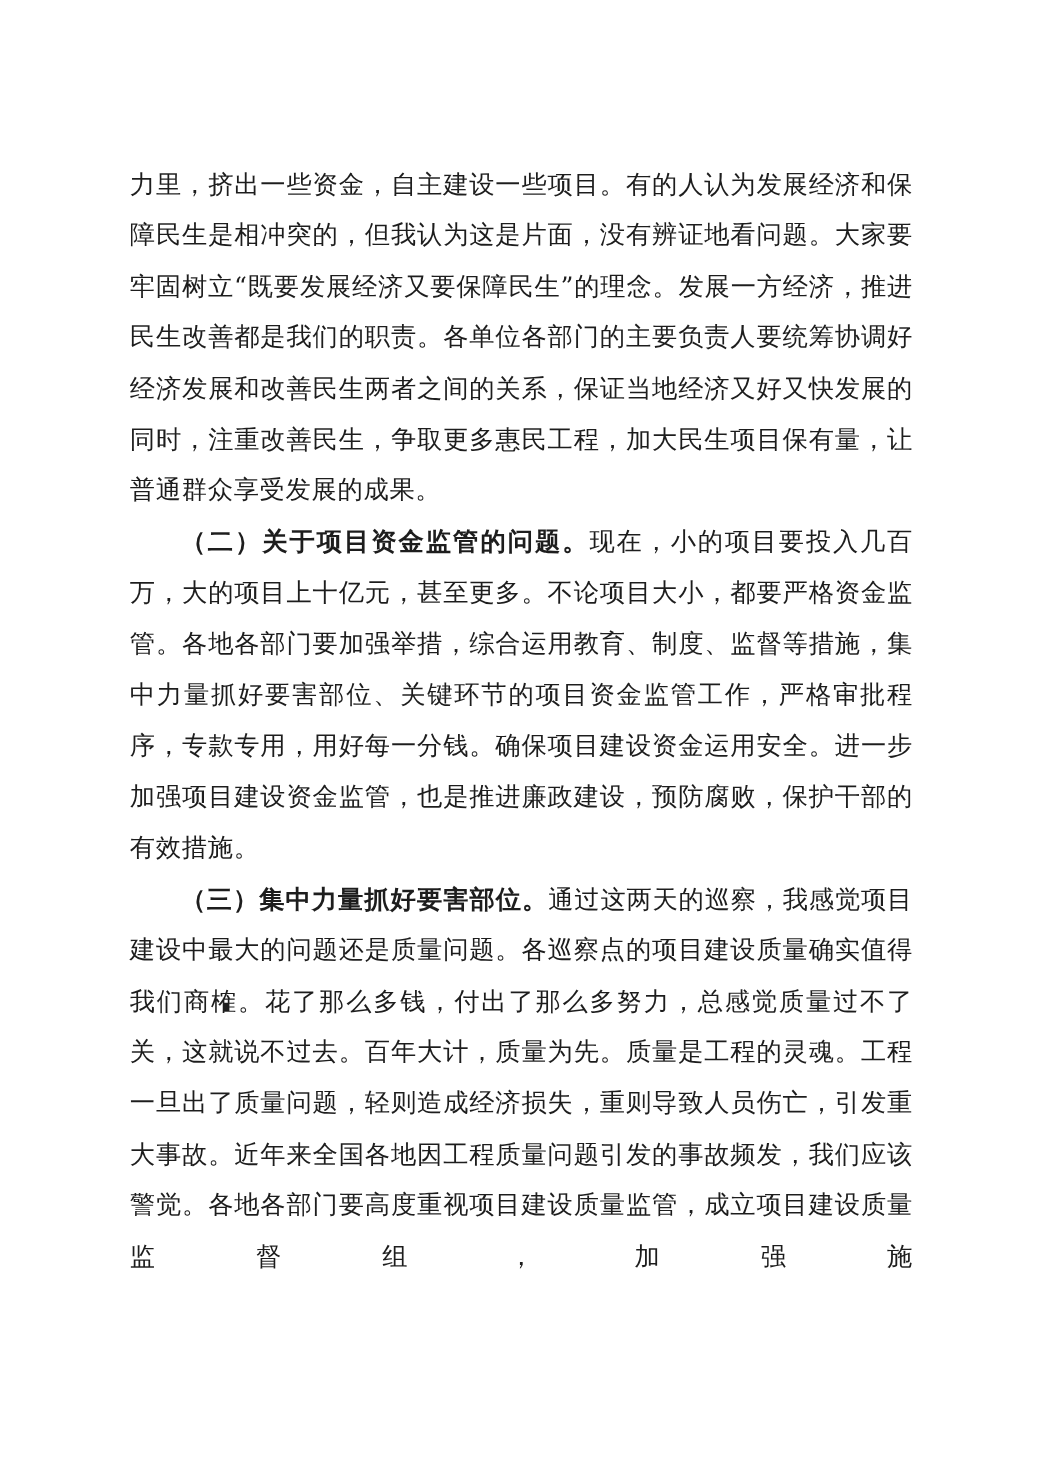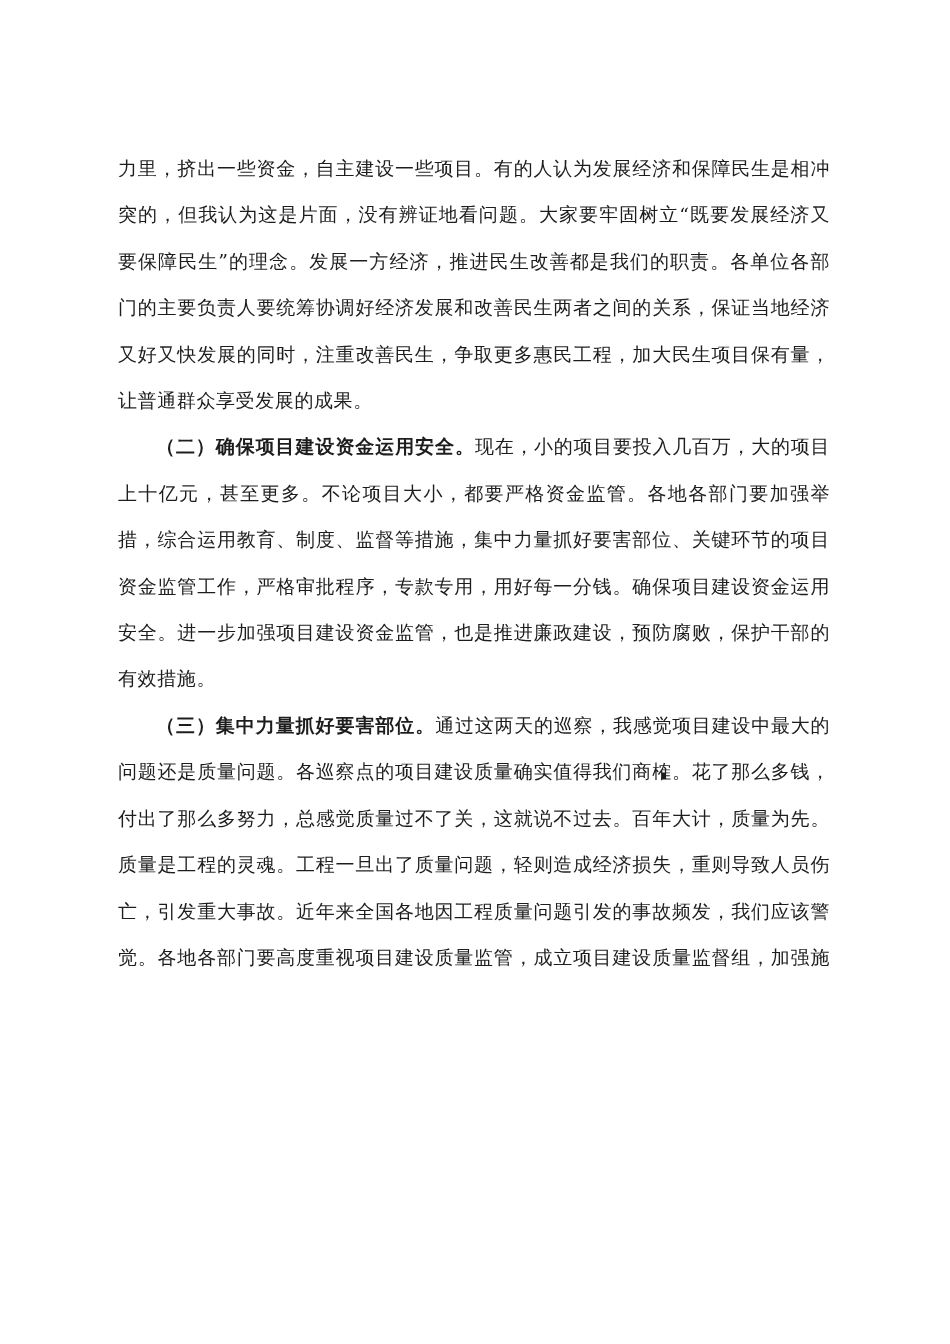--- a/index.html
+++ b/index.html
@@ -25,21 +25,21 @@
     padding: 145px 120px 0 118px;
   }
 
   .doc-body {
     width: 712px;
   }
 
   p.para {
     margin: 0;
     padding: 0;
-    font-size: 19px;
+    font-size: 23px;
     line-height: 46.4px;
     letter-spacing: 0.6px;
     text-align: justify;
     text-justify: inter-character;
     text-align-last: left;
     word-break: break-all;
     color: #1d1d1d;
   }
 
   p.para.indent {
@@ -58,18 +58,18 @@
   }
 </style>
 </head>
 <body>
 
 <div id="page">
   <div class="doc-body">
 
     <p class="para"><span>力里，挤出一些资金，自主建设一些项目。有的人认为发展经济和保障民生是相冲突的，但我认为这是片面，没有辨证地看问题。大家要牢固树立“既要发展经济又要保障民生”的理念。发展一方经济，推进民生改善都是我们的职责。各单位各部门的主要负责人要统筹协调好经济发展和改善民生两者之间的关系，保证当地经济又好又快发展的同时，注重改善民生，争取更多惠民工程，加大民生项目保有量，让普通群众享受发展的成果。</span></p>
 
-    <p class="para indent"><span class="lead">（二）确保项目建设资金运用安全。</span><span>现在，小的项目要投入几百万，大的项目上十亿元，甚至更多。不论项目大小，都要严格资金监管。各地各部门要加强举措，综合运用教育、制度、监督等措施，集中力量抓好要害部位、关键环节的项目资金监管工作，严格审批程序，专款专用，用好每一分钱。确保项目建设资金运用安全。进一步加强项目建设资金监管，也是推进廉政建设，预防腐败，保护干部的有效措施。</span></p>
+    <p class="para indent"><span class="lead">（二）关于项目资金监管的问题。</span><span>现在，小的项目要投入几百万，大的项目上十亿元，甚至更多。不论项目大小，都要严格资金监管。各地各部门要加强举措，综合运用教育、制度、监督等措施，集中力量抓好要害部位、关键环节的项目资金监管工作，严格审批程序，专款专用，用好每一分钱。确保项目建设资金运用安全。进一步加强项目建设资金监管，也是推进廉政建设，预防腐败，保护干部的有效措施。</span></p>
 
     <p class="para indent tail"><span class="lead">（三）集中力量抓好要害部位。</span><span>通过这两天的巡察，我感觉项目建设中最大的问题还是质量问题。各巡察点的项目建设质量确实值得我们商榷。花了那么多钱，付出了那么多努力，总感觉质量过不了关，这就说不过去。百年大计，质量为先。质量是工程的灵魂。工程一旦出了质量问题，轻则造成经济损失，重则导致人员伤亡，引发重大事故。近年来全国各地因工程质量问题引发的事故频发，我们应该警觉。各地各部门要高度重视项目建设质量监管，成立项目建设质量监督组，加强施</span></p>
 
   </div>
 </div>
 
 </body></html>

